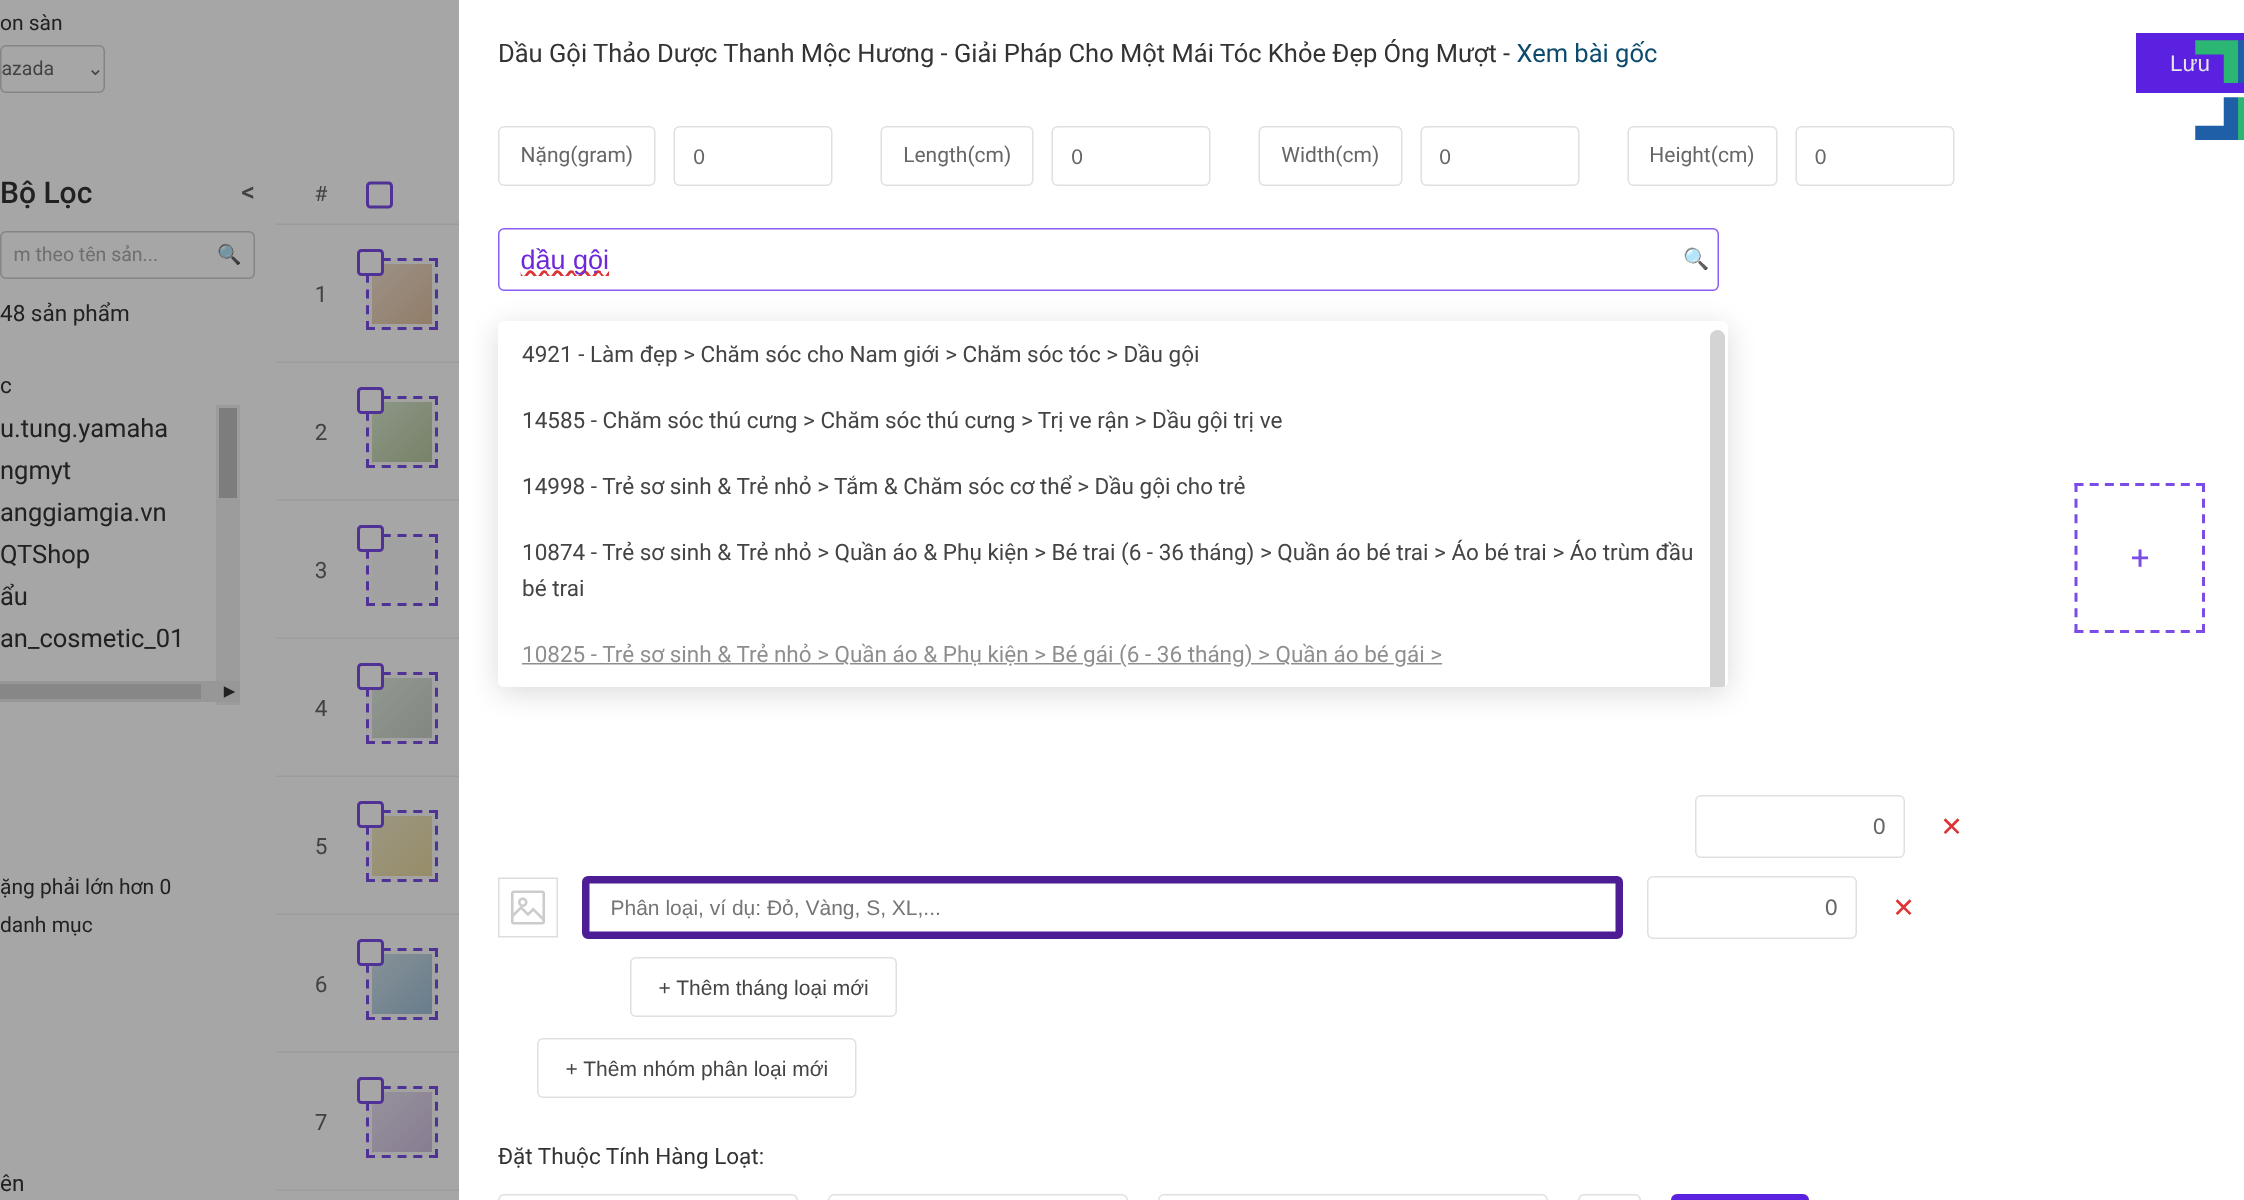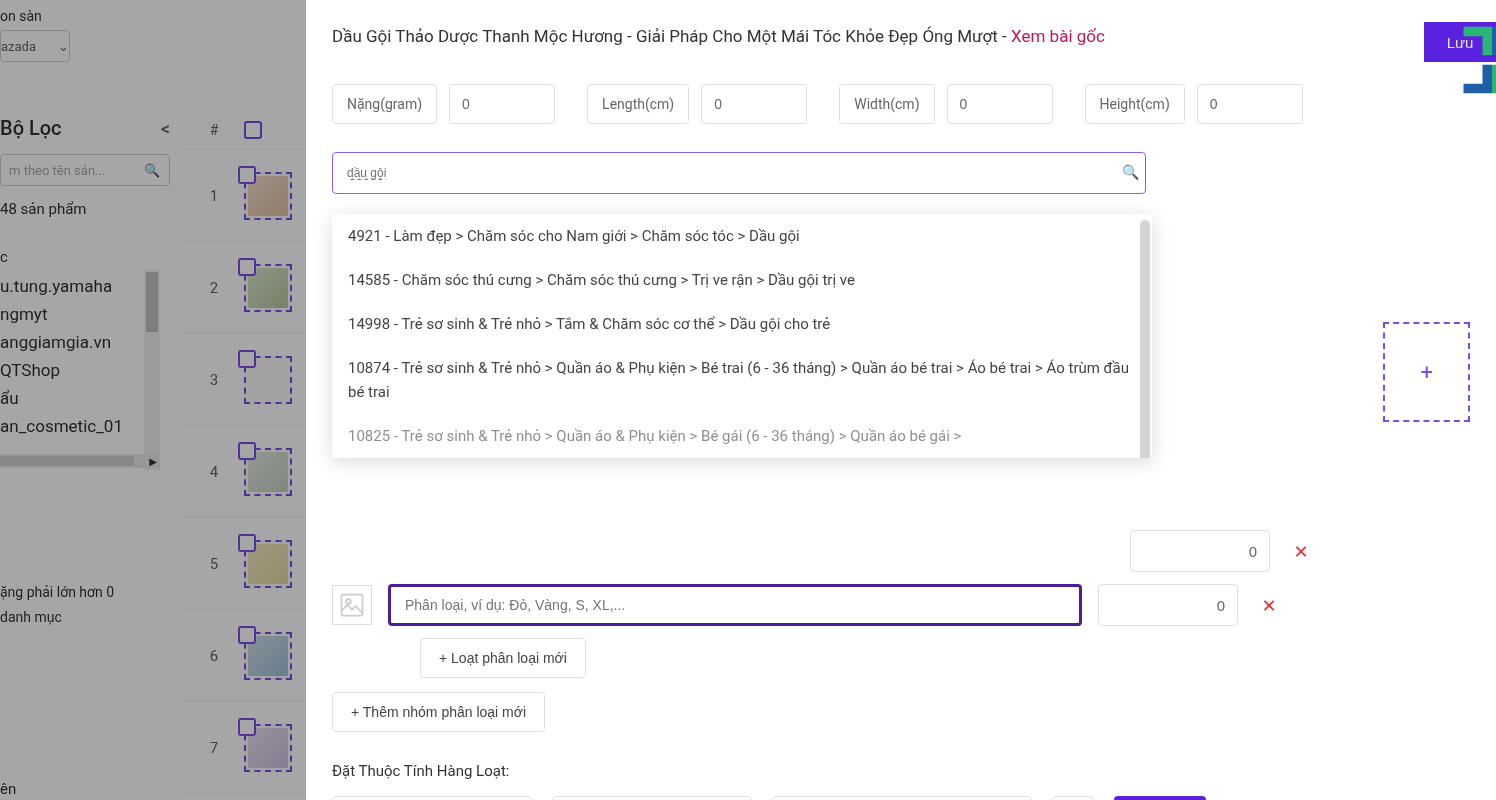--- a/index.html
+++ b/index.html
@@ -46,54 +46,54 @@
 .thumb-img.r3 { background: #f8f8f8; }
 .thumb-img.r4 { background: linear-gradient(135deg,#e0e8e0,#c8d0c8); }
 .thumb-img.r5 { background: linear-gradient(135deg,#f0e8c8,#e8d8a0); }
 .thumb-img.r6 { background: linear-gradient(135deg,#d0e0e8,#a0c0d8); }
 .thumb-img.r7 { background: linear-gradient(135deg,#e8e0f0,#d0c0e0); }
 
 
 .modal { position: absolute; top: 0; left: 306px; right: 0; height: 800px; background: #fff; z-index: 10; padding: 26px 26px 0 26px; overflow: hidden; }
 
 .modal-title { font-size: 17px; color: #333; margin-bottom: 22px; }
-.modal-title a { color: #be185d; text-decoration: none; }
+.modal-title a { color: #0c4a6e; text-decoration: none; }
 
 .save-btn { position: absolute; top: 22px; right: 0; background: #5b21e0; color: #e5e5e5; border: none; height: 40px; width: 72px; font-size: 15px; cursor: pointer; }
 
 .logo { position: absolute; top: 22px; right: -34px; width: 76px; height: 76px; z-index: 11; }
 .logo svg { width: 76px; height: 76px; }
 
 .dim-row { display: flex; gap: 32px; align-items: center; margin-bottom: 28px; }
 .dim-group { display: flex; align-items: center; gap: 12px; margin-top: 16px; }
 .dim-lbl { color: #666; font-size: 14px; border: 1px solid #e0e0e0; border-radius: 4px; height: 40px; display: flex; align-items: center; padding: 0 14px; }
 .dim-input { width: 106px; height: 40px; border: 1px solid #e0e0e0; border-radius: 4px; padding: 0 12px; font-size: 14px; color: #666; }
 
 .search-wrap { position: relative; margin-bottom: 20px; }
-.search-box { width: 814px; height: 42px; border: 1.5px solid #8b5cf6; border-radius: 4px; padding: 0 36px 0 14px; font-size: 12px; color: #737373; outline: none; }
+.search-box { width: 814px; height: 42px; border: 1.5px solid #8b5cf6; border-radius: 4px; padding: 0 36px 0 14px; font-size: 18px; color: #6d28d9; outline: none; }
 .search-box-icon { position: absolute; left: 790px; top: 12px; color: #bbb; }
 
 .dropdown { position: absolute; top: 214px; left: 26px; width: 820px; max-height: 334px; background: #fff; box-shadow: 0 4px 20px rgba(0,0,0,0.15); border-radius: 4px; overflow-y: auto; z-index: 20; }
 .dd-item { padding: 10px 16px; font-size: 15px; color: #444; line-height: 1.6; cursor: pointer; }
 .dd-scroll { position: absolute; right: 2px; top: 6px; width: 10px; height: 258px; background: #d4d4d4; border-radius: 5px; }
 
 .img-section { display: flex; gap: 12px; margin-top: 48px; margin-bottom: 30px; }
 .img-existing { width: 100px; height: 100px; border: 2px dashed #7b4de6; position: relative; background: linear-gradient(135deg,#2a3020,#4a5838); }
 .img-existing .zoom { position: absolute; top: 4px; right: 4px; width: 20px; height: 20px; background: rgba(0,0,0,0.5); border-radius: 50%; display: flex; align-items: center; justify-content: center; color: #fff; font-size: 12px; }
 .img-add { width: 100px; height: 100px; border: 2px dashed #7b4de6; display: flex; align-items: center; justify-content: center; color: #7b4de6; font-size: 22px; margin-left: 236px; }
 
 .variant-row { display: flex; align-items: center; gap: 16px; margin-bottom: 12px; position: relative; }
 .variant-thumb { width: 40px; height: 40px; border: 1px solid #ddd; display: flex; align-items: center; justify-content: center; color: #ccc; }
 .variant-thumb svg { width: 28px; height: 28px; }
-.variant-input { flex: 0 0 694px; height: 42px; border: 3px solid #4c1d95; border-radius: 4px; padding: 0 14px; font-size: 14px; color: #aaa; }
+.variant-input { flex: 0 0 694px; height: 42px; border: 5px solid #4c1d95; border-radius: 4px; padding: 0 14px; font-size: 14px; color: #aaa; }
 .variant-qty { width: 140px; height: 42px; border: 1px solid #e0e0e0; border-radius: 4px; padding: 0 12px; text-align: right; font-size: 15px; color: #666; }
 .variant-del { color: #d33; font-size: 18px; width: 30px; text-align: center; cursor: pointer; }
 
 .add-variant-btn { height: 40px; border: 1px solid #e0e0e0; border-radius: 4px; background: #fff; padding: 0 18px; font-size: 14px; color: #444; cursor: pointer; margin-left: 88px; margin-bottom: 14px; }
-.add-group-btn { height: 40px; border: 1px solid #e0e0e0; border-radius: 4px; background: #fff; padding: 0 18px; font-size: 14px; color: #444; cursor: pointer; margin-bottom: 30px; }
+.add-group-btn { height: 40px; border: 1px solid #e0e0e0; border-radius: 4px; background: #fff; padding: 0 18px; font-size: 14px; color: #444; cursor: pointer; margin-bottom: 30px; margin-left: 26px; }
 
 .bulk-hdr { font-size: 15px; color: #333; margin-bottom: 16px; }
 .bulk-row { display: flex; gap: 20px; align-items: center; }
 .bulk-input { width: 200px; height: 42px; border: 1px solid #e0e0e0; border-radius: 4px; padding: 0 14px; font-size: 14px; color: #aaa; }
 .gear-btn { width: 42px; height: 42px; border: 1px solid #e0e0e0; border-radius: 4px; background: #fff; display: flex; align-items: center; justify-content: center; color: #666; cursor: pointer; }
 .apply-btn { height: 42px; background: #5b21e0; color: #fff; border: none; border-radius: 4px; padding: 0 20px; font-size: 14px; cursor: pointer; }
 </style>
 </head>
 <body>
 
@@ -266,21 +266,21 @@
           <rect x="3" y="3" width="18" height="18" rx="1"></rect>
           <circle cx="9" cy="9" r="2"></circle>
           <path d="M3 17l5-5 4 4 3-3 6 6"></path>
         </svg>
     </div>
     <input class="variant-input" placeholder="Phân loại, ví dụ: Đỏ, Vàng, S, XL,..." style="">
     <input class="variant-qty" value="0" style="">
     <div class="variant-del">✕</div>
   </div>
 
-  <button class="add-variant-btn">+  Loạt phân loại mới</button>
+  <button class="add-variant-btn">+  Thêm tháng loại mới</button>
   <br>
   <button class="add-group-btn">+  Thêm nhóm phân loại mới</button>
 
   <div class="bulk-hdr">Đặt Thuộc Tính Hàng Loạt:</div>
   <div class="bulk-row">
     <input class="bulk-input" placeholder="Giá" style="">
     <input class="bulk-input" placeholder="Tồn kho" style="">
     <input class="bulk-input" style="width: 260px;" placeholder="Sku">
     <button class="gear-btn">
       <svg width="18" height="18" viewBox="0 0 24 24" fill="none" stroke="currentColor" stroke-width="2">
@@ -290,17 +290,17 @@
     </button>
     <button class="apply-btn">Áp dụng</button>
   </div>
 
   
   <div class="dropdown">
     <div class="dd-item">4921 - Làm đẹp &gt; Chăm sóc cho Nam giới &gt; Chăm sóc tóc &gt; Dầu gội</div>
     <div class="dd-item">14585 - Chăm sóc thú cưng &gt; Chăm sóc thú cưng &gt; Trị ve rận &gt; Dầu gội trị ve</div>
     <div class="dd-item">14998 - Trẻ sơ sinh &amp; Trẻ nhỏ &gt; Tắm &amp; Chăm sóc cơ thể &gt; Dầu gội cho trẻ</div>
     <div class="dd-item">10874 - Trẻ sơ sinh &amp; Trẻ nhỏ &gt; Quần áo &amp; Phụ kiện &gt; Bé trai (6 - 36 tháng) &gt; Quần áo bé trai &gt; Áo bé trai &gt; Áo trùm đầu bé trai</div>
-    <div class="dd-item" style="opacity:0.6;">10825 - Trẻ sơ sinh &amp; Trẻ nhỏ &gt; Quần áo &amp; Phụ kiện &gt; Bé gái (6 - 36 tháng) &gt; Quần áo bé gái &gt;</div>
+    <div class="dd-item" style="opacity:0.6;text-decoration:underline;">10825 - Trẻ sơ sinh &amp; Trẻ nhỏ &gt; Quần áo &amp; Phụ kiện &gt; Bé gái (6 - 36 tháng) &gt; Quần áo bé gái &gt;</div>
     <div class="dd-scroll"></div>
   </div>
 
 </div>
 
 </body></html>

